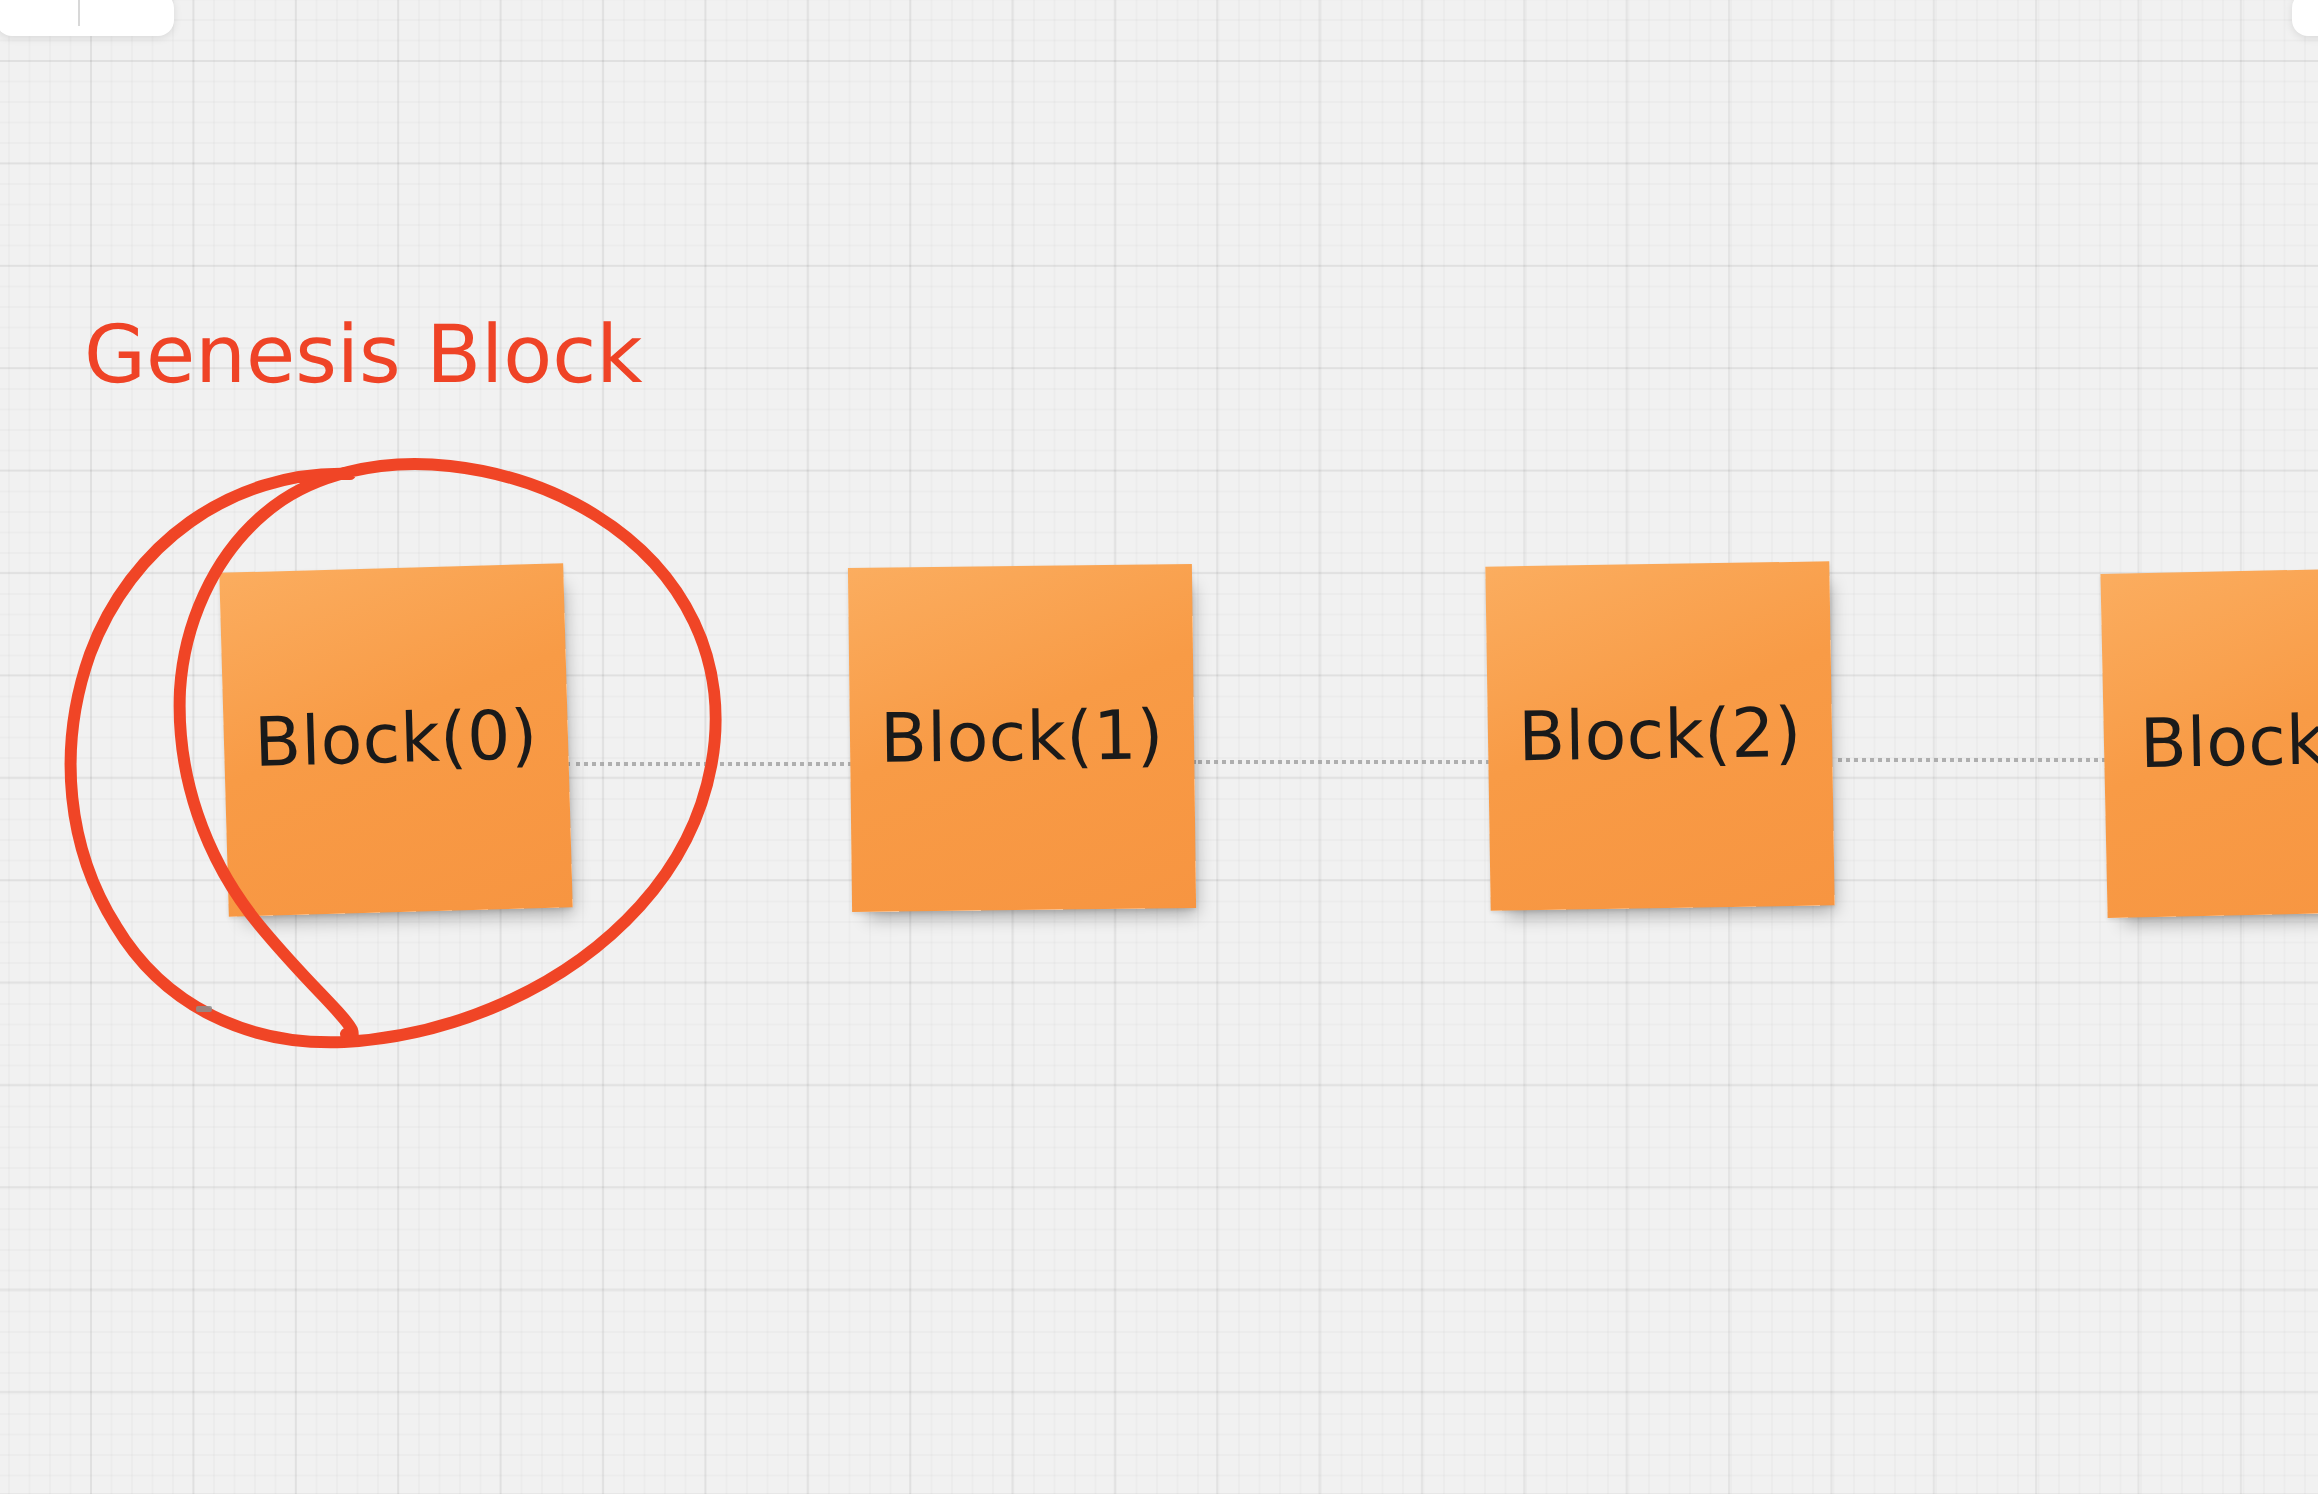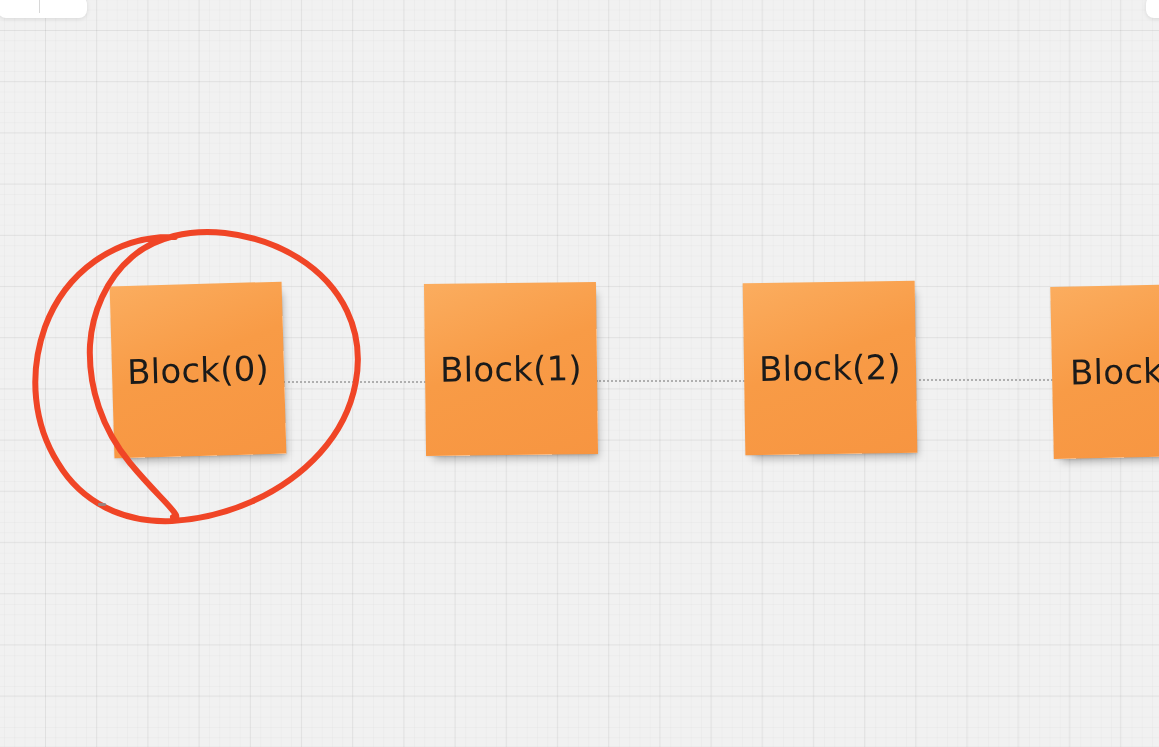--- a/index.html
+++ b/index.html
@@ -132,20 +132,21 @@
   <div class="block" id="block-1" style="left: 425px; top: 283px; width: 172px; height: 172px; transform: rotate(-0.7deg);">
     <span class="block-label">Block(1)</span>
   </div>
   <div class="block" id="block-2" style="left: 744px; top: 282px; width: 172px; height: 172px; transform: rotate(-0.9deg);">
     <span class="block-label">Block(2)</span>
   </div>
   <div class="block" id="block-3" style="left: 1052px; top: 285px; width: 172px; height: 172px; transform: rotate(-1.2deg); justify-content: flex-start; padding-left: 18px;">
     <span class="block-label">Block</span>
   </div>
 
+  <div id="annotation-title" style="color: rgb(239, 67, 38);">Genesis Block</div>
 
   <svg id="annotation-circle" viewBox="0 0 370 330" xmlns="http://www.w3.org/2000/svg">
     <path id="circle-path" d="M 155 22
              C 95 20, 45 58, 25 112
              C 8 160, 14 210, 38 248
              C 62 288, 104 308, 152 306
              C 205 303, 262 280, 300 238
              C 338 196, 348 140, 327 96
              C 306 52, 258 24, 205 18
              C 170 14, 135 22, 112 42

